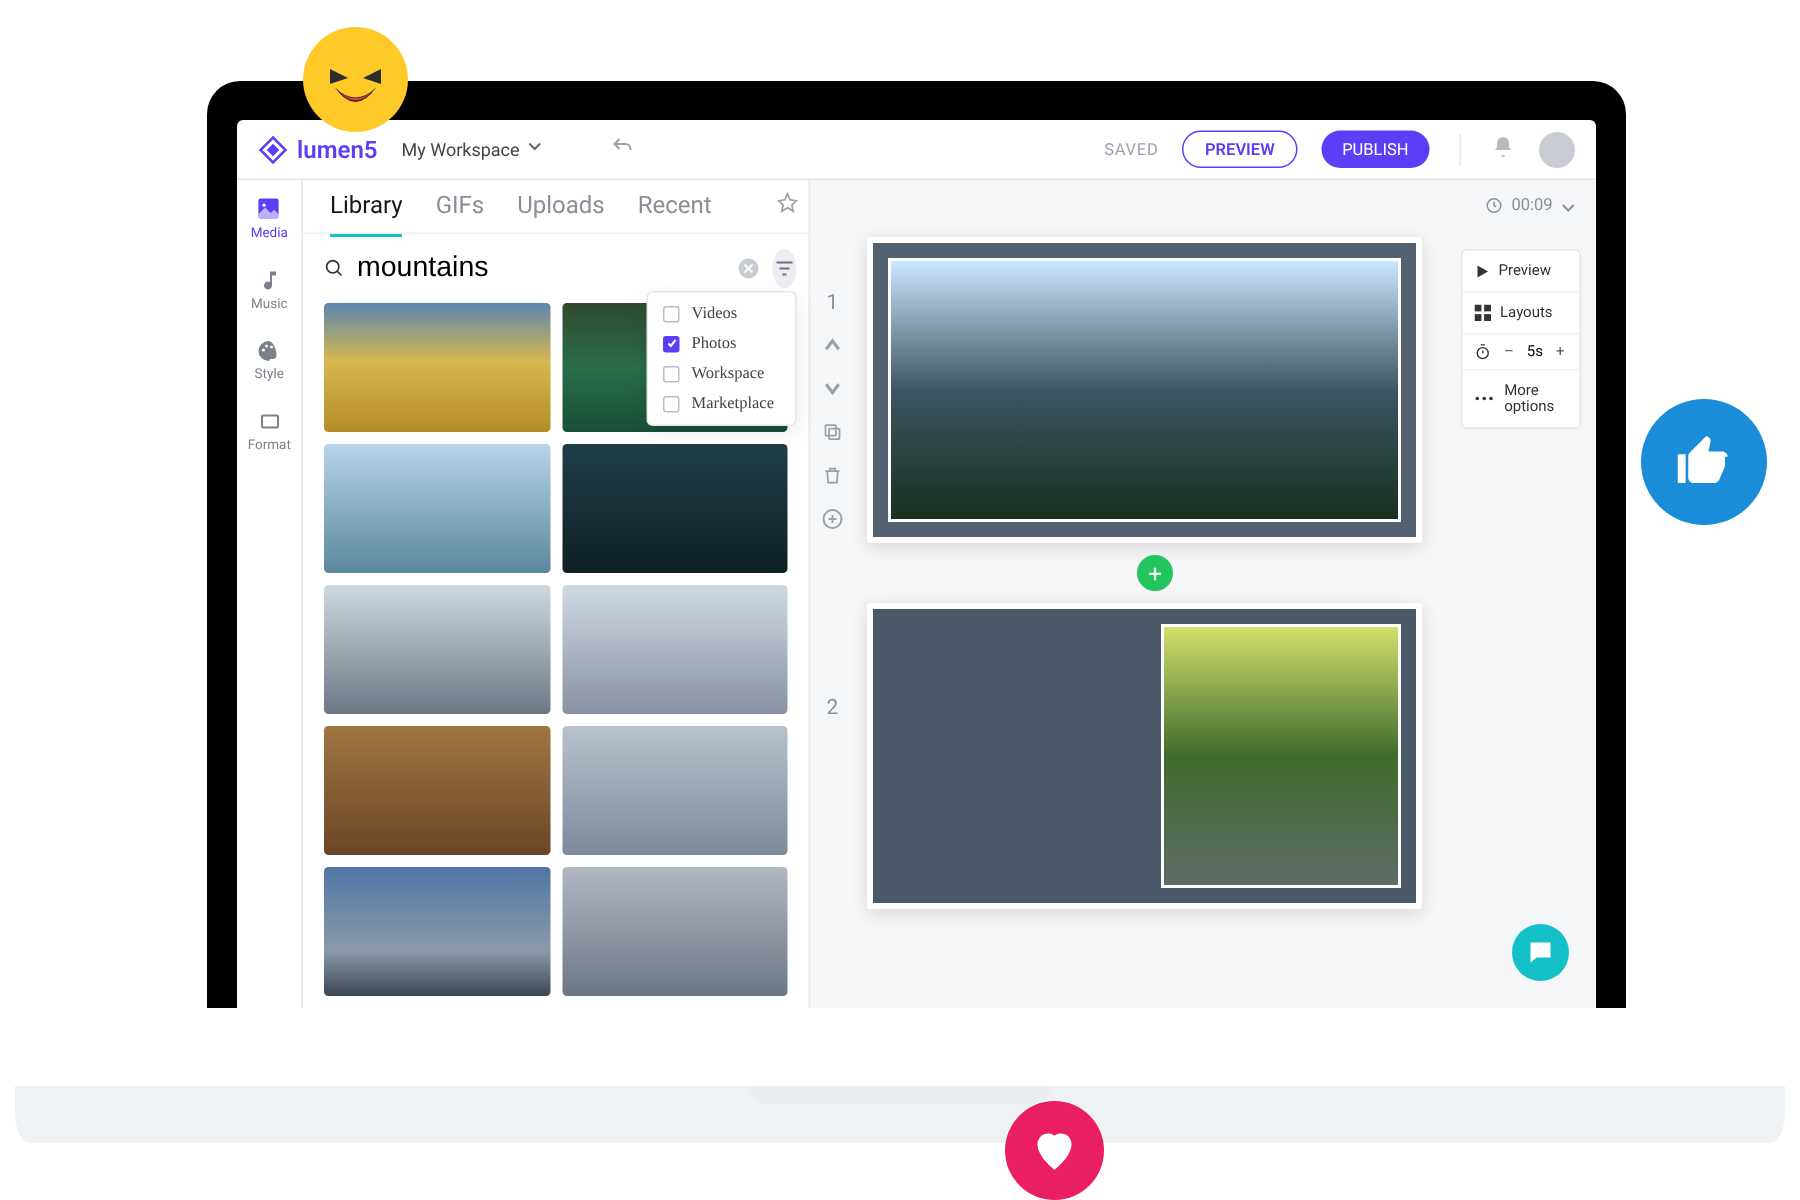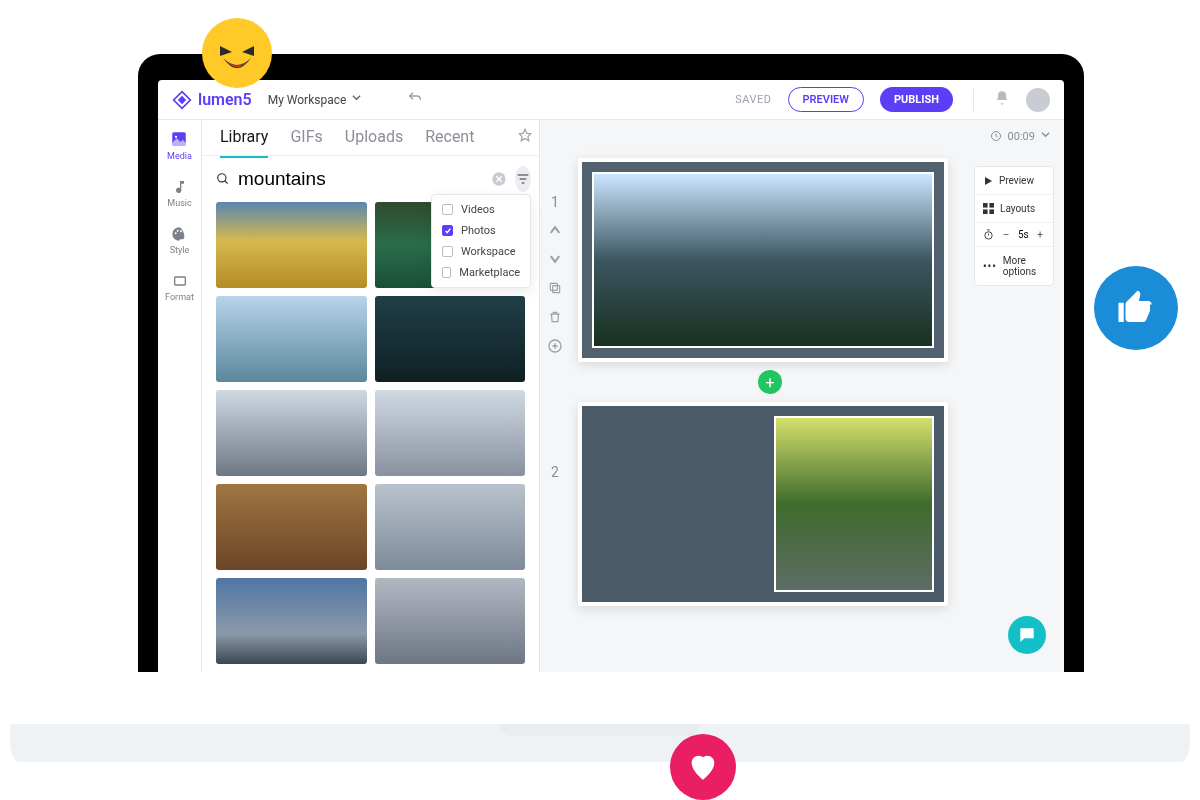--- a/index.html
+++ b/index.html
@@ -16,21 +16,21 @@
 .badge-thumb { position: absolute; top: 266px; right: 22px; width: 84px; height: 84px; background: #1a8cd8; border-radius: 50%; display: flex; align-items: center; justify-content: center; z-index: 5; }
 .badge-heart { position: absolute; bottom: 0; left: 670px; width: 66px; height: 66px; background: #e91e63; border-radius: 50%; display: flex; align-items: center; justify-content: center; z-index: 5; }
 
 
 .app-header { height: 40px; display: flex; align-items: center; padding: 0 14px; border-bottom: 1px solid #e6e6ea; gap: 16px; font-size: 12px; color: #444; }
 .logo { display: flex; align-items: center; gap: 6px; color: #5b3ef5; font-weight: 600; font-size: 16px; }
 .workspace-dd { display: flex; align-items: flex-start; gap: 6px; color: #444; cursor: pointer; }
 .hdr-spacer { flex: 1; }
 .btn-saved { color: #9da2aa; font-size: 11px; letter-spacing: .5px; }
 .btn-preview { border: 1.5px solid #5b3ef5; color: #5b3ef5; padding: 5px 14px; border-radius: 14px; font-size: 11px; font-weight: 600; cursor: pointer; }
-.btn-publish { background: #5b3ef5; color: #fff; padding: 6px 14px; border-radius: 14px; font-size: 11px; font-weight: 700; cursor: pointer; }
+.btn-publish { background: #5b3ef5; color: #fff; padding: 6px 14px; border-radius: 14px; font-size: 11px; font-weight: 400; cursor: pointer; }
 .hdr-icon { color: #b6bbc3; cursor: pointer; }
 .avatar { width: 24px; height: 24px; background: #c9ccd2; border-radius: 50%; }
 
 
 .app-body { flex: 1; display: flex; overflow: hidden; }
 .rail { width: 44px; border-right: 1px solid #e6e6ea; display: flex; flex-direction: column; align-items: center; padding-top: 10px; gap: 18px; }
 .rail-item { display: flex; flex-direction: column; align-items: center; gap: 3px; font-size: 9px; color: #7c8089; cursor: pointer; }
 .rail-item.active { color: #5b3ef5; }
 
 
@@ -41,27 +41,27 @@
 .search-row { display: flex; align-items: center; padding: 10px 14px; gap: 8px; }
 .search-box { flex: 1; display: flex; align-items: center; gap: 8px; font-size: 13px; color: #333; }
 .search-input { border: none; outline: none; flex: 1; font-size: 19px; }
 .icon-btn { width: 26px; height: 26px; border-radius: 50%; display: flex; align-items: center; justify-content: center; color: #9aa0a8; cursor: pointer; }
 .icon-btn.filter-active { background: #ebedf0; }
 .thumb-grid { flex: 1; overflow: hidden; padding: 0 14px; display: grid; grid-template-columns: 1fr 1fr; gap: 8px; align-content: start; }
 .thumb { width: 100%; height: 86px; border-radius: 3px; background-size: cover; background-position: center; cursor: pointer; }
 
 
 .filter-pop { position: absolute; top: 74px; right: 8px; width: 100px; background: #fff; border: 1px solid #e4e6ea; border-radius: 4px; box-shadow: 0 4px 14px rgba(0,0,0,.08); padding: 8px 10px; display: flex; flex-direction: column; gap: 8px; font-size: 11px; z-index: 3; }
-.filter-row { display: flex; align-items: center; gap: 8px; color: #444; cursor: pointer; }
+.filter-row { display: flex; align-items: center; gap: 8px; color: #444; cursor: pointer; font-family: Liberation Serif, serif; }
 .cb { width: 11px; height: 11px; border: 1px solid #b8bec8; border-radius: 2px; display: inline-flex; align-items: center; justify-content: center; }
 .cb.checked { background: #5b3ef5; border-color: #5b3ef5; }
 
 
 .canvas-area { flex: 1; background: #f5f6f8; position: relative; display: flex; overflow: hidden; }
-.time-bar { position: absolute; top: 10px; right: 14px; display: flex; align-items: flex-start; gap: 6px; font-size: 11px; color: #8a8f97; }
+.time-bar { position: absolute; top: 10px; right: 14px; display: flex; align-items: flex-end; gap: 6px; font-size: 11px; color: #8a8f97; }
 .gutter { width: 30px; display: flex; flex-direction: column; align-items: center; padding-top: 70px; gap: 6px; color: #9aa0a8; }
 .gutter-num { font-size: 14px; color: #8a8f97; margin: 4px 0; }
 .gutter-icon { cursor: pointer; padding: 2px; }
 .slides-col { flex: 1; padding: 38px 86px 20px 8px; display: flex; flex-direction: column; gap: 20px; position: relative; }
 .slide { width: 370px; height: 204px; background: #51616f; border: 4px solid #fff; border-radius: 2px; box-shadow: 0 3px 12px rgba(0,0,0,.12); position: relative; overflow: hidden; }
 .slide-main { position: absolute; inset: 10px; background-size: cover; background-position: center; border: 2px solid #fff; }
 .slide-side { position: absolute; top: 10px; bottom: 10px; right: 10px; width: 160px; background-size: cover; background-position: center; border: 2px solid #fff; }
 .slide-gap { position: relative; height: 0; }
 .add-slide-btn { position: absolute; left: 180px; top: -12px; width: 24px; height: 24px; background: #22c55e; border-radius: 50%; color: #fff; display: flex; align-items: center; justify-content: center; font-size: 16px; cursor: pointer; }
 .side-panel { position: absolute; top: 46px; right: 10px; width: 80px; background: #fff; border: 1px solid #e4e6ea; border-radius: 4px; display: flex; flex-direction: column; font-size: 10px; }

